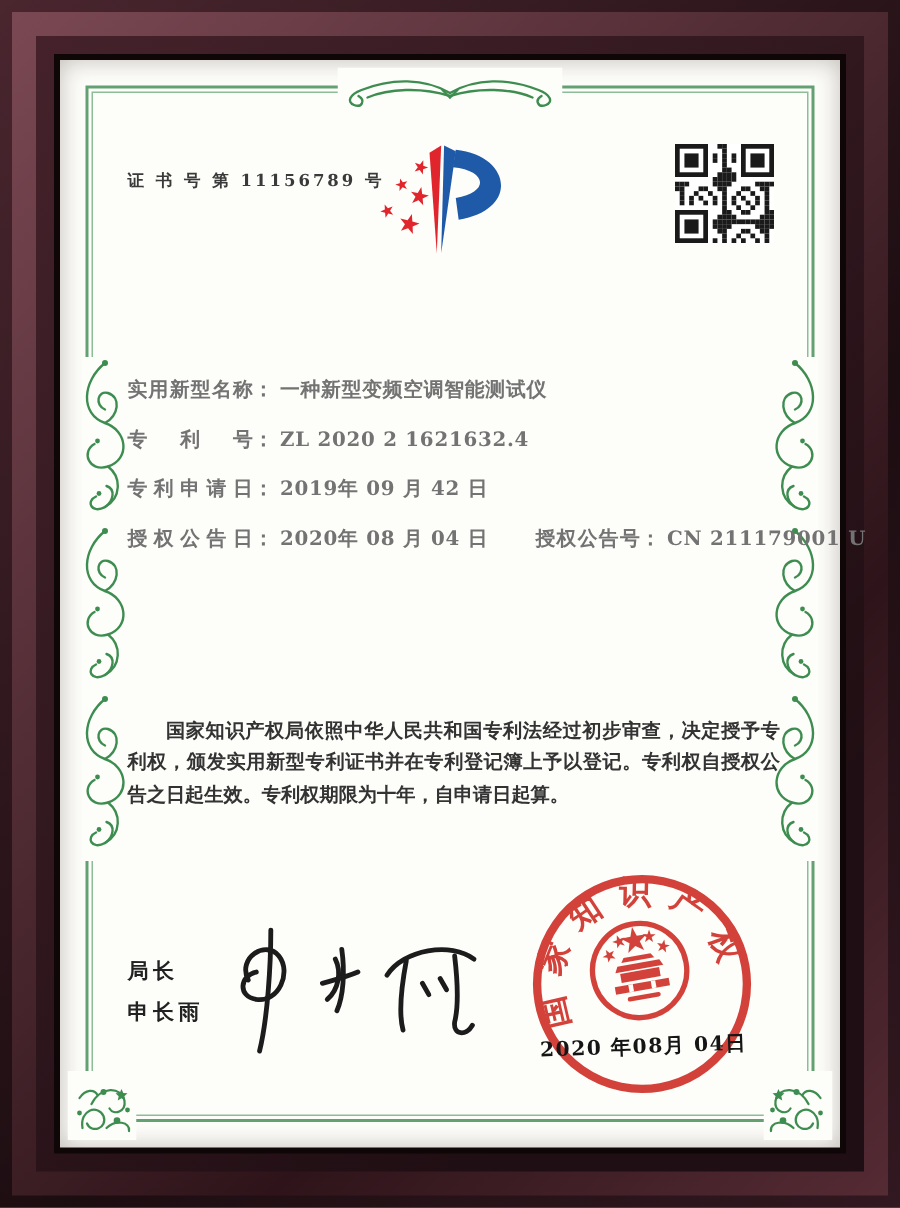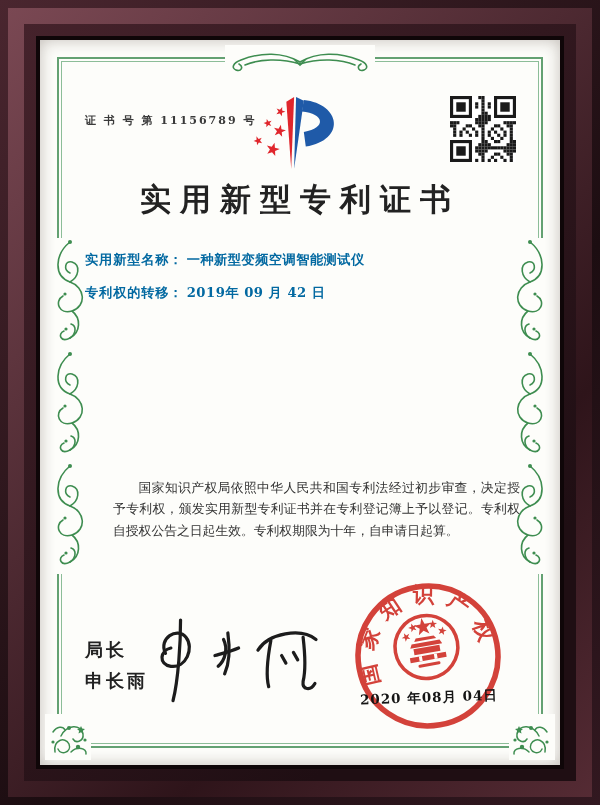--- a/index.html
+++ b/index.html
@@ -20,30 +20,30 @@
   .orn{position:absolute;pointer-events:none;}
   .orn svg{display:block;}
 
   
   .certno{position:absolute;left:45px;top:73px;font-size:11px;letter-spacing:2px;color:#3a3a3a;font-weight:600;}
   .logo{position:absolute;left:190px;top:47px;}
   .qr{position:absolute;left:410px;top:56px;}
   .title{position:absolute;left:0;right:0;top:139px;text-align:center;font-size:31px;font-weight:bold;letter-spacing:9px;color:#222;}
 
   .fields{position:absolute;left:45px;right:36px;top:211px;}
-  .frow{position:relative;height:20px;margin-bottom:13px;font-size:13.2px;font-weight:600;color:#0369a1;letter-spacing:.5px;white-space:nowrap;}
+  .frow{position:relative;height:20px;margin-bottom:13px;font-size:13.2px;font-weight:600;color:#737373;letter-spacing:.5px;white-space:nowrap;}
   .flabel{display:inline-block;width:84px;text-align:justify;text-align-last:justify;vertical-align:top;}
   .fcolon{display:inline-block;margin-right:4px;}
   .fpair2{position:absolute;left:272px;top:0;}
   .fpair2 .flabel{width:70px;}
 
-  .paras{position:absolute;left:45px;right:40px;top:437px;font-size:12.8px;line-height:1.68;color:#333;text-align:justify;font-weight:400;margin-left:28px;}
+  .paras{position:absolute;left:45px;right:40px;top:437px;font-size:12.8px;line-height:1.68;color:#333;text-align:justify;font-weight:700;}
   .paras p{margin:0;text-indent:2em;}
 
-  .signer{position:absolute;left:45px;top:601px;font-size:18px;font-weight:600;letter-spacing:3px;color:#222;line-height:1.0;}
+  .signer{position:absolute;left:45px;top:601px;font-size:14px;font-weight:600;letter-spacing:3px;color:#222;line-height:1.0;}
   .signer div{margin-bottom:13px;}
   .signature{position:absolute;left:104px;top:572px;}
 
   .seal{position:absolute;left:312px;top:540px;}
   .sealdate{position:absolute;left:306px;top:649px;width:166px;text-align:center;font-size:13.5px;font-weight:700;color:#151515;letter-spacing:1px;transform:rotate(-2deg);white-space:nowrap;}
 </style>
 </head>
 <body>
 
 <div class="frame">
@@ -289,28 +289,34 @@
                   <rect x="24" y="60" width="3" height="3"></rect>
                   <rect x="30" y="60" width="3" height="3"></rect>
                   <rect x="36" y="60" width="3" height="3"></rect>
                   <rect x="42" y="60" width="3" height="3"></rect>
                   <rect x="51" y="60" width="3" height="3"></rect>
                   <rect x="57" y="60" width="3" height="3"></rect>
                 </g>
         </svg>
       </div>
 
-      <div class="title">实用新型专利证书</div>
 
       <div class="fields">
         <div class="frow">
           <span class="flabel">实用新型名称</span><span class="fcolon">：</span><span>一种新型变频空调智能测试仪</span>
         </div>
         <div class="frow">
-          <span class="flabel">专利权的转移</span><span class="fcolon">：</span><span>2019年 09 月 42 日</span>
+          <span class="flabel">专利号</span><span class="fcolon">：</span><span>ZL 2020 2 1621632.4</span>
+        </div>
+        <div class="frow">
+          <span class="flabel">专利申请日</span><span class="fcolon">：</span><span>2019年 09 月 42 日</span>
+        </div>
+        <div class="frow">
+          <span class="flabel">授权公告日</span><span class="fcolon">：</span><span>2020年 08 月 04 日</span>
+          <span class="fpair2"><span class="flabel">授权公告号</span><span class="fcolon">：</span><span>CN 211179001 U</span></span>
         </div>
       </div>
 
       <div class="paras">
         <p>国家知识产权局依照中华人民共和国专利法经过初步审查，决定授予专利权，颁发实用新型专利证书并在专利登记簿上予以登记。专利权自授权公告之日起生效。专利权期限为十年，自申请日起算。</p>
       </div>
 
       <div class="signer">
         <div>局长</div>
         <div>申长雨</div>

